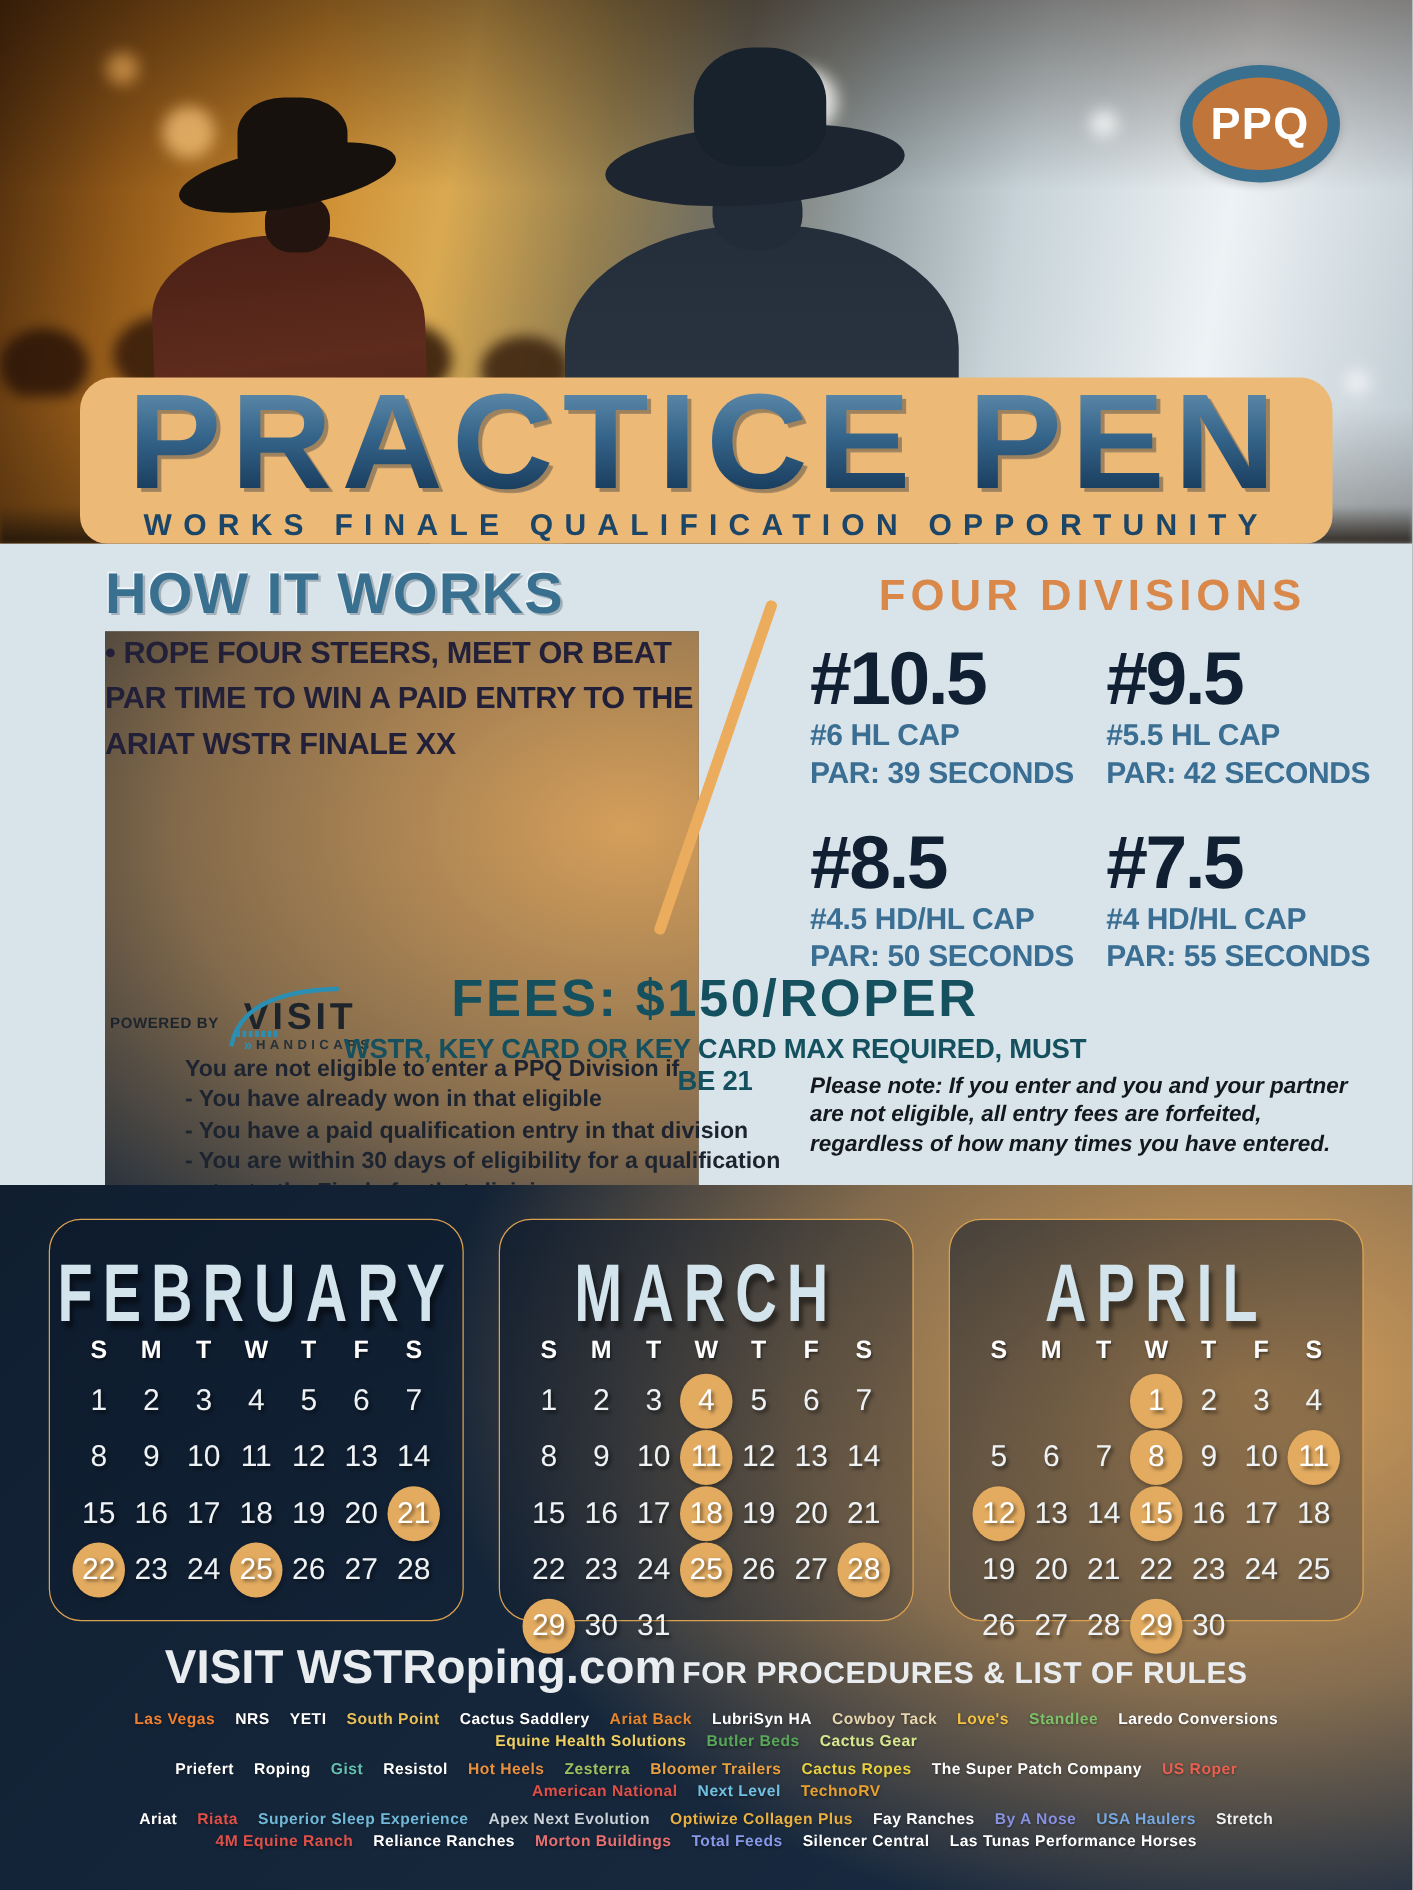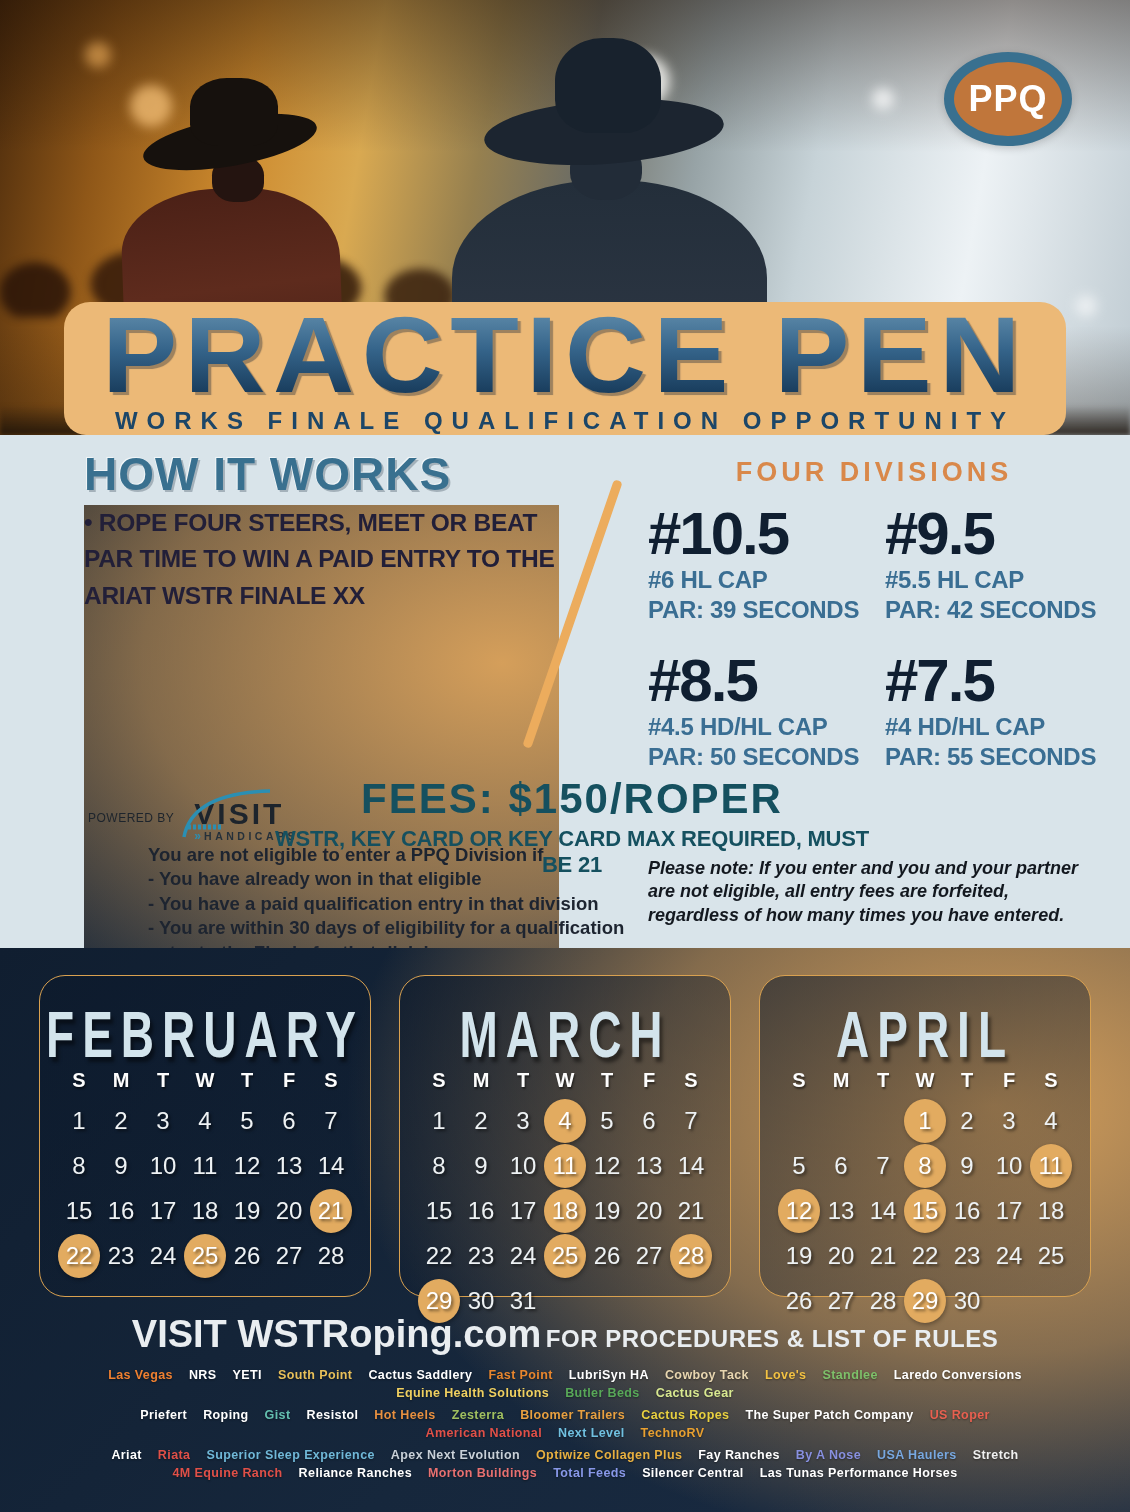--- a/index.html
+++ b/index.html
@@ -56,29 +56,29 @@
   .banner .subtitle{margin-top:0;font-size:24px;font-weight:bold;color:#1c4668;letter-spacing:9px;}
 
   
   .info{position:relative;width:100%;height:513px;background:var(--light-bg);}
   .how{position:absolute;left:84px;top:12px;width:475px;}
   .how h2{font-size:46px;font-weight:bold;color:var(--heading-blue);letter-spacing:1px;
     text-shadow:-1px -1px 0 #f0f5f7,2px 2px 0 rgba(120,135,145,.55);}
   .bullet{font-size:24.5px;font-weight:bold;color:var(--text-navy);line-height:1.48;letter-spacing:-0.3px;margin-top:4px;}
   .divider{position:absolute;left:568px;top:38px;width:9px;height:282px;background:#ecac5d;border-radius:4px;transform:rotate(19deg);transform-origin:center;}
   .divisions{position:absolute;left:648px;top:22px;width:452px;}
-  .divisions h2{text-align:center;font-size:27px;font-weight:bold;color:var(--accent-orange);letter-spacing:4px;}
+  .divisions h2{text-align:center;font-size:35px;font-weight:bold;color:var(--accent-orange);letter-spacing:4px;}
   .division-grid{display:grid;grid-template-columns:1fr 1fr;column-gap:22px;row-gap:26px;margin-top:16px;}
   .division .num{font-size:60px;font-weight:bold;color:var(--division-navy);letter-spacing:-2px;line-height:1.0;}
   .division .cap,.division .par{font-size:24px;font-weight:bold;color:var(--division-blue);line-height:1.18;letter-spacing:-0.3px;margin-top:2px;}
   .fees{position:absolute;left:272px;top:340px;width:600px;text-align:center;}
   .fees h2{font-size:42px;font-weight:bold;color:var(--fees-teal);letter-spacing:2px;}
   .fees .fees-sub{font-size:22px;font-weight:bold;color:var(--fees-teal);letter-spacing:-0.2px;margin-top:3px;}
   .powered{position:absolute;left:88px;top:358px;display:flex;align-items:center;gap:6px;}
-  .powered .pb{font-size:12px;font-weight:normal;color:#1d242c;letter-spacing:0.5px;}
+  .powered .pb{font-size:12px;font-weight:bold;color:#1d242c;letter-spacing:0.5px;}
   .gwrap{position:relative;padding:6px 4px 0 14px;}
   .gwrap svg{position:absolute;left:-2px;top:-6px;}
   .gtext{font-size:30px;font-weight:bold;color:#1d242c;letter-spacing:3px;line-height:1;}
   .ghand{display:flex;align-items:center;justify-content:flex-end;gap:4px;font-size:10.5px;font-weight:bold;color:#25303a;letter-spacing:3.5px;}
   .ghand .dashes{color:#2b8fb3;font-size:12px;letter-spacing:-1px;}
   .eligibility{position:absolute;left:148px;top:408px;width:490px;font-size:18.5px;font-weight:600;color:#1d2430;line-height:1.32;}
   .eligibility .rule{font-weight:600;}
   .note{position:absolute;left:648px;top:422px;width:442px;font-size:18px;font-weight:bold;font-style:italic;color:#13181f;line-height:1.3;}
 
   
@@ -366,21 +366,21 @@
       <span class="strong">VISIT WSTRoping.com</span>
       <span class="rest">FOR PROCEDURES &amp; LIST OF RULES</span>
     </div>
     <div class="sponsors" id="sponsors">
         <div class="sp-row">
           <span class="chip" style="color: rgb(240, 128, 48);">Las Vegas</span>
           <span class="chip" style="color: rgb(255, 255, 255);">NRS</span>
           <span class="chip" style="color: rgb(255, 255, 255);">YETI</span>
           <span class="chip" style="color: rgb(232, 192, 90);">South Point</span>
           <span class="chip" style="color: rgb(255, 255, 255);">Cactus Saddlery</span>
-          <span class="chip" style="color: rgb(232, 134, 46);">Fast Point</span>
+          <span class="chip" style="color: rgb(232, 134, 46);">Ariat Back</span>
           <span class="chip" style="color: rgb(255, 255, 255);">LubriSyn HA</span>
           <span class="chip" style="color: rgb(232, 214, 176);">Cowboy Tack</span>
           <span class="chip" style="color: rgb(243, 194, 67);">Love's</span>
           <span class="chip" style="color: rgb(126, 192, 106);">Standlee</span>
           <span class="chip" style="color: rgb(255, 255, 255);">Laredo Conversions</span>
           <span class="chip" style="color: rgb(240, 208, 96);">Equine Health Solutions</span>
           <span class="chip" style="color: rgb(88, 168, 88);">Butler Beds</span>
           <span class="chip" style="color: rgb(216, 232, 144);">Cactus Gear</span>
         </div>
         <div class="sp-row">

